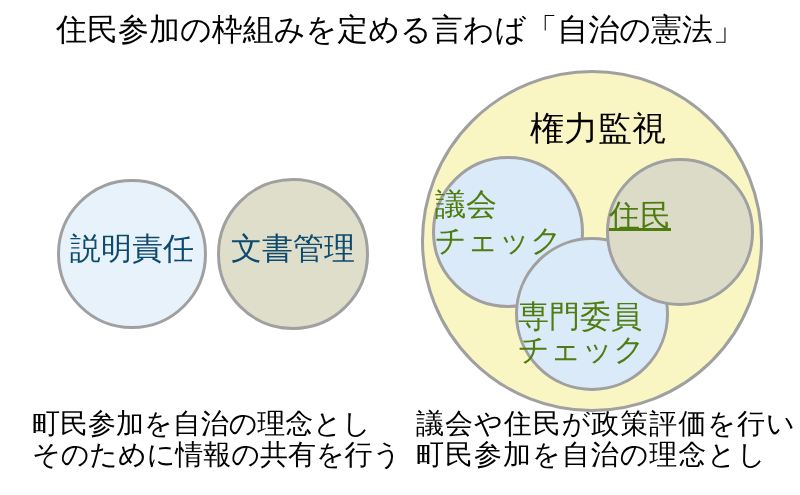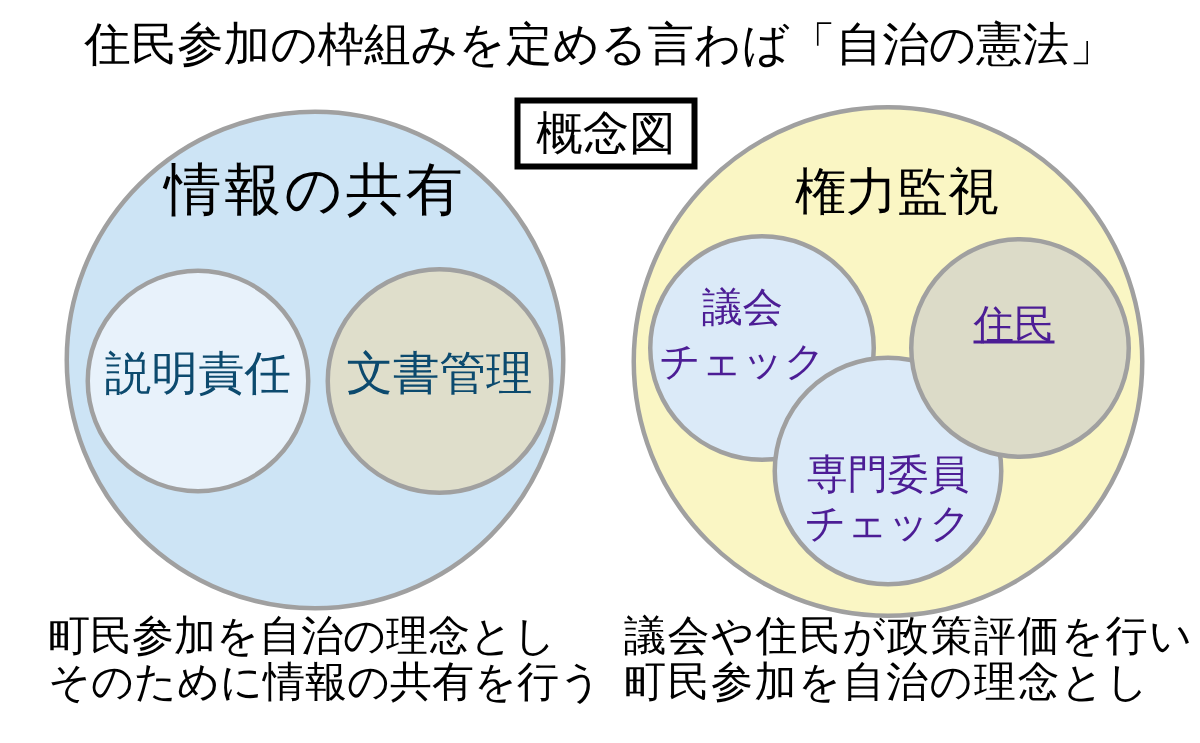--- a/index.html
+++ b/index.html
@@ -38,21 +38,21 @@
   .c-accountability{left:57px;top:179px;width:150px;height:150px;background:var(--accountability-fill);z-index:2;}
   .c-docmgmt{left:217px;top:178px;width:152px;height:152px;background:var(--doc-management-fill);z-index:2;}
   .center-label{
     position:absolute;inset:0;display:flex;align-items:center;justify-content:center;
     font-size:31px;color:#0c4a6e;padding-bottom:10px;box-sizing:border-box;white-space:nowrap;
   }
   .c-assembly{left:432px;top:156px;width:152px;height:152px;background:var(--check-circle-fill);z-index:2;}
   .c-expert{left:515px;top:237px;width:154px;height:154px;background:var(--check-circle-fill);z-index:3;}
   .c-resident{left:606px;top:158px;width:148px;height:148px;background:var(--resident-fill);z-index:4;}
   .two-line{
-    position:absolute;text-align:center;color:#4c1d95;font-size:27px;white-space:nowrap;
+    position:absolute;color:#4d7c0f;font-size:31px;white-space:nowrap;
   }
   .assembly-label{left:0;right:26px;top:28px;line-height:36px;}
   .expert-label{left:0;right:0;top:60px;line-height:33px;}
   .resident-label{left:0;right:8px;top:39px;line-height:32px;text-decoration:underline;}
   .badge{
     position:absolute;left:343px;top:65px;width:122px;height:48px;
     background:#ffffff;border:4px solid #000;box-sizing:border-box;
     display:flex;align-items:center;justify-content:center;
     font-size:31px;color:#000;z-index:10;white-space:nowrap;
   }
@@ -63,27 +63,21 @@
   .caption-left{left:0;width:416px;}
   .caption-right{left:384px;width:404px;letter-spacing:1px;}
 </style>
 </head>
 <body>
 
 <div class="page">
 
   <div class="title">住民参加の枠組みを定める言わば「自治の憲法」</div>
 
-  <div class="badge">
-    <span>概念図</span>
-  </div>
 
-  <div class="circle big-info">
-    <div class="big-label info-label">情報の共有</div>
-  </div>
 
   <div class="circle c-accountability">
     <div class="center-label">説明責任</div>
   </div>
 
   <div class="circle c-docmgmt">
     <div class="center-label">文書管理</div>
   </div>
 
   <div class="circle big-power">

